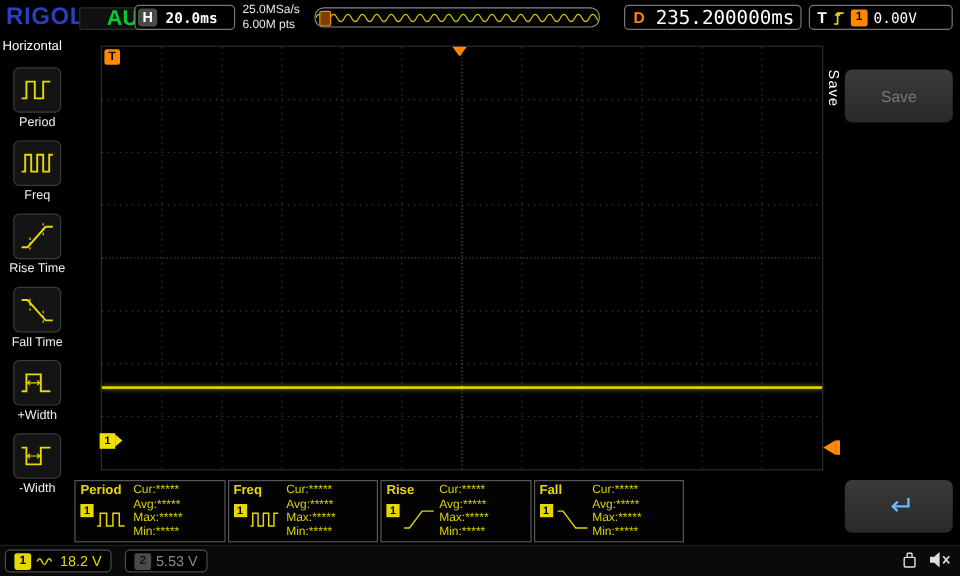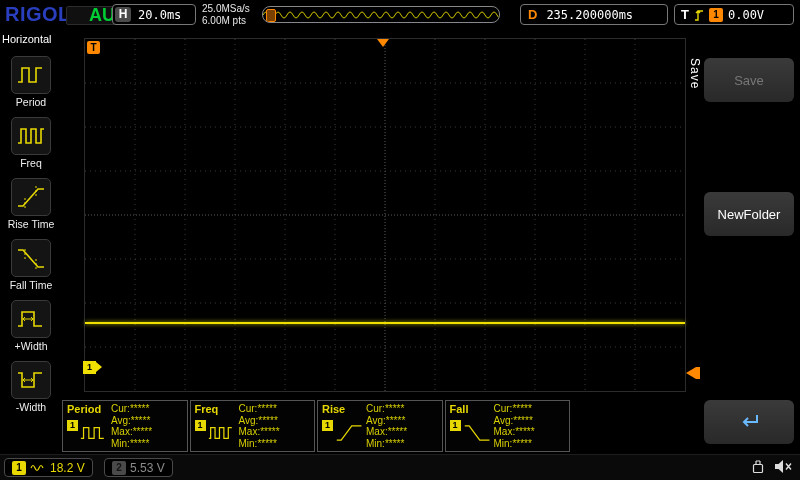--- a/index.html
+++ b/index.html
@@ -8,28 +8,28 @@
 
   
   .topbar{position:absolute;left:0;top:0;width:720px;height:30px;background:#000;}
   .logo{position:absolute;left:5px;top:3px;font-size:20px;font-weight:bold;color:#2a3fc0;letter-spacing:.5px;}
   .auto-badge{position:absolute;left:66px;top:6px;width:42px;height:17px;background:#101010;border:1px solid #2c2c2c;
               border-radius:2px;color:#00cc33;font-weight:bold;font-size:18px;text-align:center;line-height:17px;padding-left:22px;}
   .tb-box{position:absolute;top:4px;height:21px;border:1px solid #777;border-radius:4px;display:flex;align-items:center;box-sizing:border-box;background:#000;}
   .h-box{left:112px;width:84px;}
   .h-chip{background:#4a4a4a;color:#fff;font-weight:bold;font-size:12px;width:16px;height:15px;line-height:15px;
           text-align:center;border-radius:3px;margin-left:2px;}
-  .h-val{color:#fff;font-size:12px;margin-left:7px;font-family:"DejaVu Sans Mono",monospace;}
+  .h-val{color:#fff;font-size:12px;margin-left:7px;font-family:"DejaVu Sans Mono",monospace;font-weight:bold;}
   .acq{position:absolute;left:202px;top:3px;color:#e8e8e8;font-size:10px;line-height:12px;}
   .wavestrip{left:262px;top:6px;position:absolute;width:238px;height:17px;border:1px solid #888;border-radius:8px;
              overflow:hidden;box-sizing:border-box;background:#000;}
   .winbracket{position:absolute;left:3px;top:2px;width:8px;height:11px;border:1px solid #ff8800;border-radius:2px;background:#7a4000;}
   .d-box{left:520px;width:148px;}
   .d-label{color:#ff8800;font-weight:bold;font-size:13px;margin-left:7px;}
-  .d-val{color:#fff;font-size:12px;margin-left:9px;font-family:"DejaVu Sans Mono",monospace;}
+  .d-val{color:#fff;font-size:16px;margin-left:9px;font-family:"DejaVu Sans Mono",monospace;}
   .t-box{left:674px;width:120px;padding:0 6px;gap:5px;}
   .t-label{color:#fff;font-weight:bold;font-size:13px;}
   .t-chip{width:14px;height:14px;background:#ff8800;border-radius:2px;color:#000;font-size:10px;font-weight:bold;
           text-align:center;line-height:14px;}
   .t-val{color:#fff;font-size:12px;font-family:"DejaVu Sans Mono",monospace;}
 
   
   .left-sidebar{position:absolute;left:0;top:30px;width:62px;height:450px;display:flex;flex-direction:column;align-items:center;}
   .lsb-title{color:#fff;font-size:11px;align-self:flex-start;padding:3px 2px 2px 2px;}
   .lsb-item{display:flex;flex-direction:column;align-items:center;margin-top:9px;cursor:pointer;}
@@ -220,21 +220,20 @@
     <div class="marker-trigpos"></div>
     <div class="trace"></div>
     <div class="marker-ch1">1</div>
     <div class="marker-triglevel"></div>
   </div>
 
   <div class="right-panel">
     <div class="menu-tab">Save</div>
 
     <div class="btn btn-save disabled">Save</div>
-    <div class="btn btn-newfolder">NewFolder</div>
 
     <div class="btn btn-enter">
       <svg width="24" height="20" viewBox="0 0 24 20">
         <path d="M20 3 v7 H7 M11 6 L7 10 l4 4" stroke="#69b9ff" stroke-width="2" fill="none"></path>
       </svg>
     </div>
   </div>
 
   <div class="measure-bar">
 

